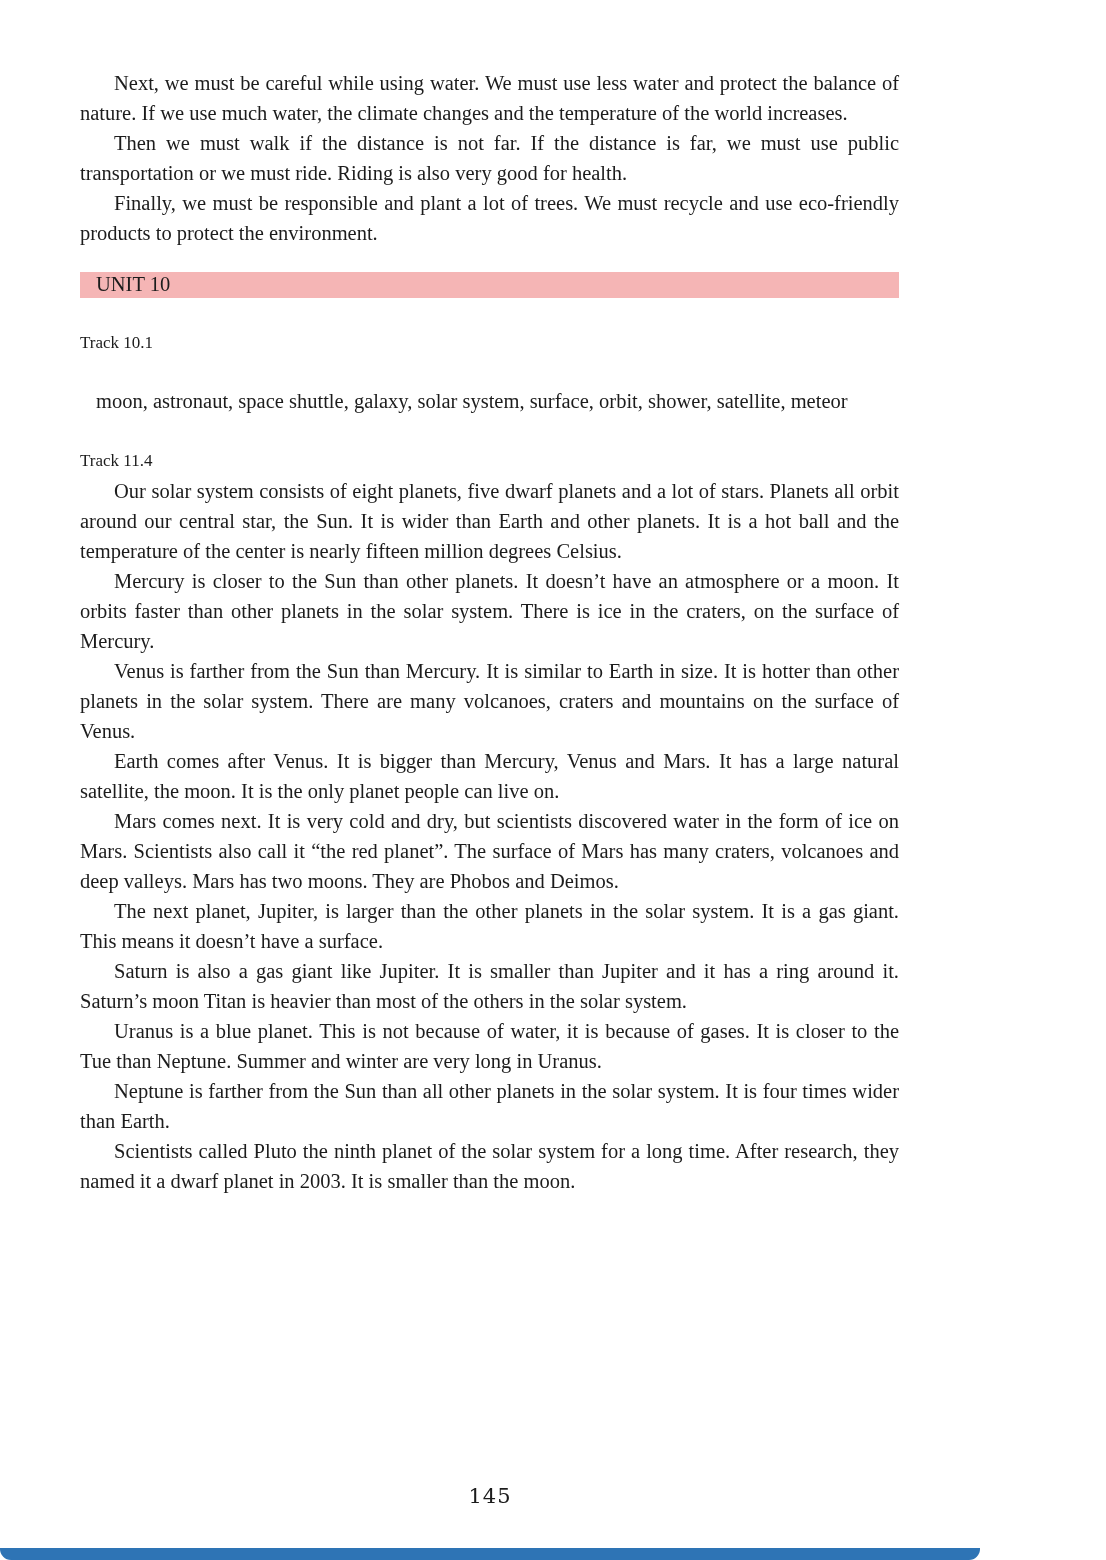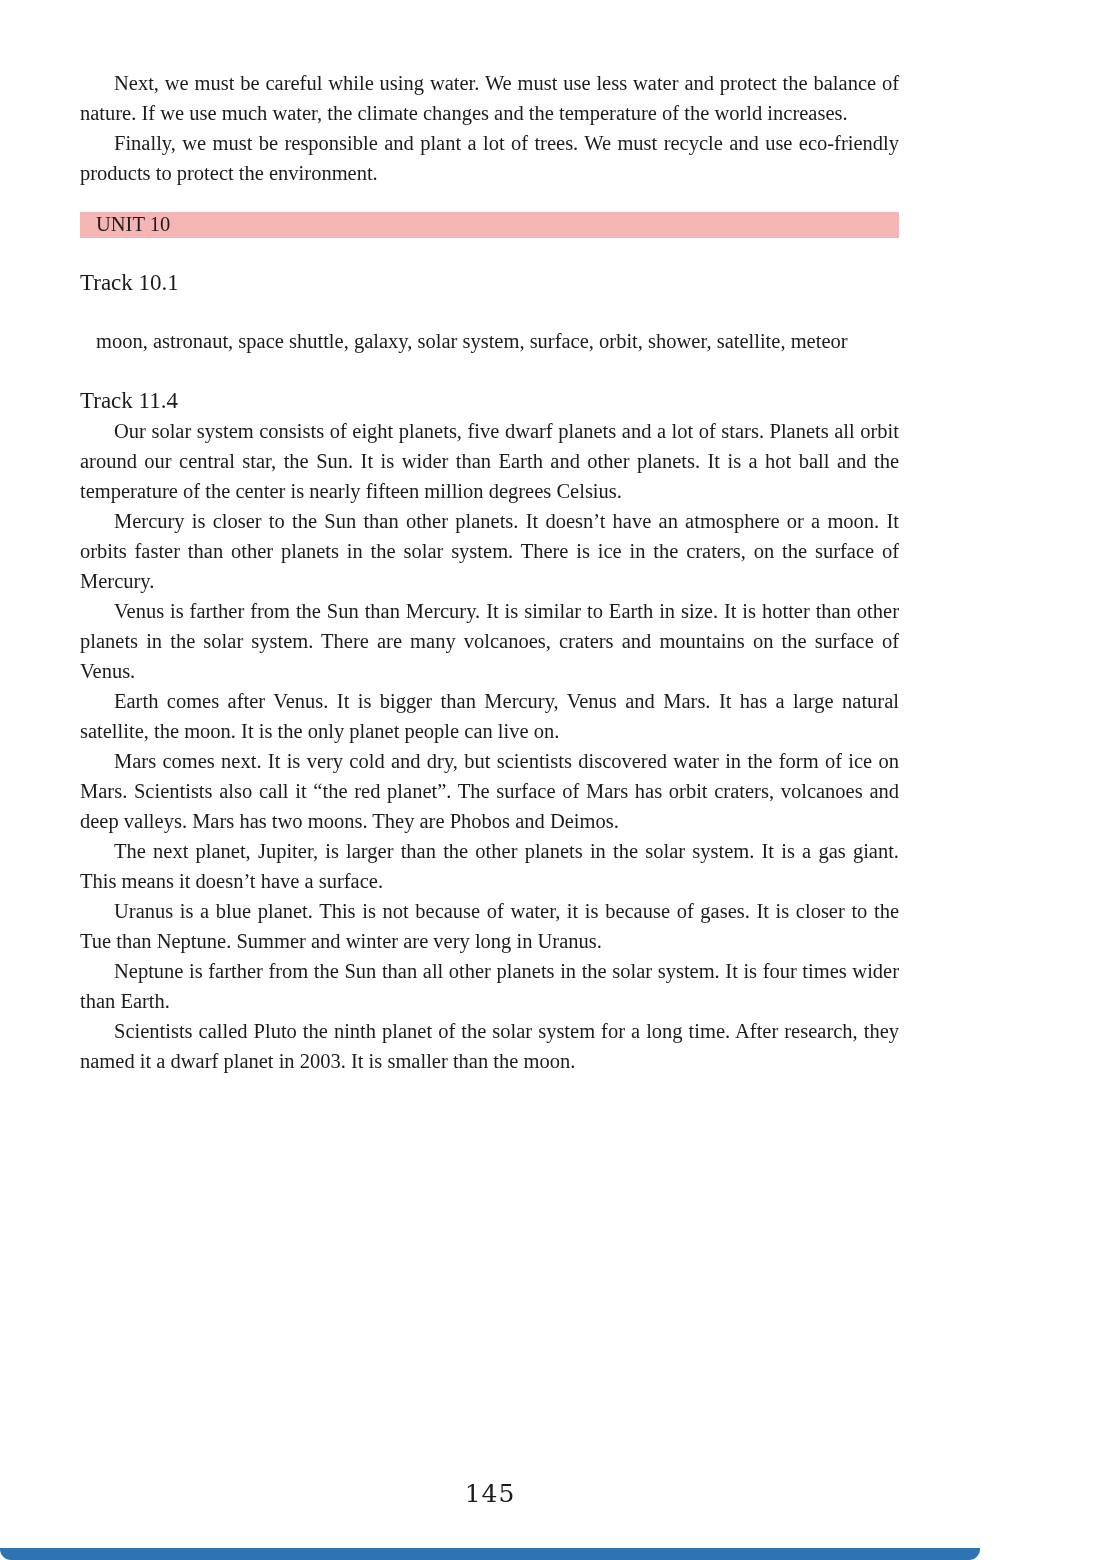--- a/index.html
+++ b/index.html
@@ -30,76 +30,78 @@
   .unit-bar {
     margin-top: 24px;
     background: var(--unit-bar, #f5b5b5);
     height: 26px;
     line-height: 25px;
     font-size: 20.5px;
     padding-left: 16px;
   }
   .track-label {
     margin: 30px 0 0 0;
-    font-size: 23px;
+    font-size: 17px;
     line-height: 30px;
     font-family: Liberation Serif, serif;
   }
   .word-list {
     margin: 28px 0 0 16px;
     font-size: 20.5px;
     line-height: 30px;
   }
   .body-start {
     margin-top: 28px;
   }
   .page-number {
     position: absolute;
     bottom: 52px;
     left: 0;
     width: 100%;
     text-align: center;
     font-family: "DejaVu Serif", serif;
-    font-size: 25px;
+    font-size: 21px;
     letter-spacing: 1px;
   }
   .footer-bar {
     position: absolute;
     bottom: 0;
     left: 0;
     width: 100%;
     height: 12px;
     background: var(--footer-bar, #2e74b5);
   }
 </style>
 </head>
 <body>
 
 <div class="page">
   <div class="content">
 
     <p class="para">Next, we must be careful while using water. We must use less water and protect the balance of nature. If we use much water, the climate changes and the temperature of the world increases.</p>
+    <p class="para">Then we must walk if the distance is not far. If the distance is far, we must use public transportation or we must ride. Riding is also very good for health.</p>
     <p class="para">Finally, we must be responsible and plant a lot of trees. We must recycle and use eco-friendly products to protect the environment.</p>
 
     <div class="unit-bar">
       <span>UNIT 10</span>
     </div>
 
     <p class="track-label">Track 10.1</p>
 
     <p class="word-list">moon, astronaut, space shuttle, galaxy, solar system, surface, orbit, shower, satellite, meteor</p>
 
     <p class="track-label">Track 11.4</p>
 
     <p class="para body-start">Our solar system consists of eight planets, five dwarf planets and a lot of stars. Planets all orbit around our central star, the Sun. It is wider than Earth and other planets. It is a hot ball and the temperature of the center is nearly fifteen million degrees Celsius.</p>
     <p class="para">Mercury is closer to the Sun than other planets. It doesn’t have an atmosphere or a moon. It orbits faster than other planets in the solar system. There is ice in the craters, on the surface of Mercury.</p>
     <p class="para">Venus is farther from the Sun than Mercury. It is similar to Earth in size. It is hotter than other planets in the solar system. There are many volcanoes, craters and mountains on the surface of Venus.</p>
     <p class="para">Earth comes after Venus. It is bigger than Mercury, Venus and Mars. It has a large natural satellite, the moon. It is the only planet people can live on.</p>
-    <p class="para">Mars comes next. It is very cold and dry, but scientists discovered water in the form of ice on Mars. Scientists also call it “the red planet”. The surface of Mars has orbit craters, volcanoes and deep valleys. Mars has two moons. They are Phobos and Deimos.</p>
+    <p class="para">Mars comes next. It is very cold and dry, but scientists discovered water in the form of ice on Mars. Scientists also call it “the red planet”. The surface of Mars has many craters, volcanoes and deep valleys. Mars has two moons. They are Phobos and Deimos.</p>
     <p class="para">The next planet, Jupiter, is larger than the other planets in the solar system. It is a gas giant. This means it doesn’t have a surface.</p>
+    <p class="para">Saturn is also a gas giant like Jupiter. It is smaller than Jupiter and it has a ring around it. Saturn’s moon Titan is heavier than most of the others in the solar system.</p>
     <p class="para">Uranus is a blue planet. This is not because of water, it is because of gases. It is closer to the Tue than Neptune. Summer and winter are very long in Uranus.</p>
     <p class="para">Neptune is farther from the Sun than all other planets in the solar system. It is four times wider than Earth.</p>
     <p class="para">Scientists called Pluto the ninth planet of the solar system for a long time. After research, they named it a dwarf planet in 2003. It is smaller than the moon.</p>
 
   </div>
 
   <div class="page-number">145</div>
   <div class="footer-bar"></div>
 </div>
 

